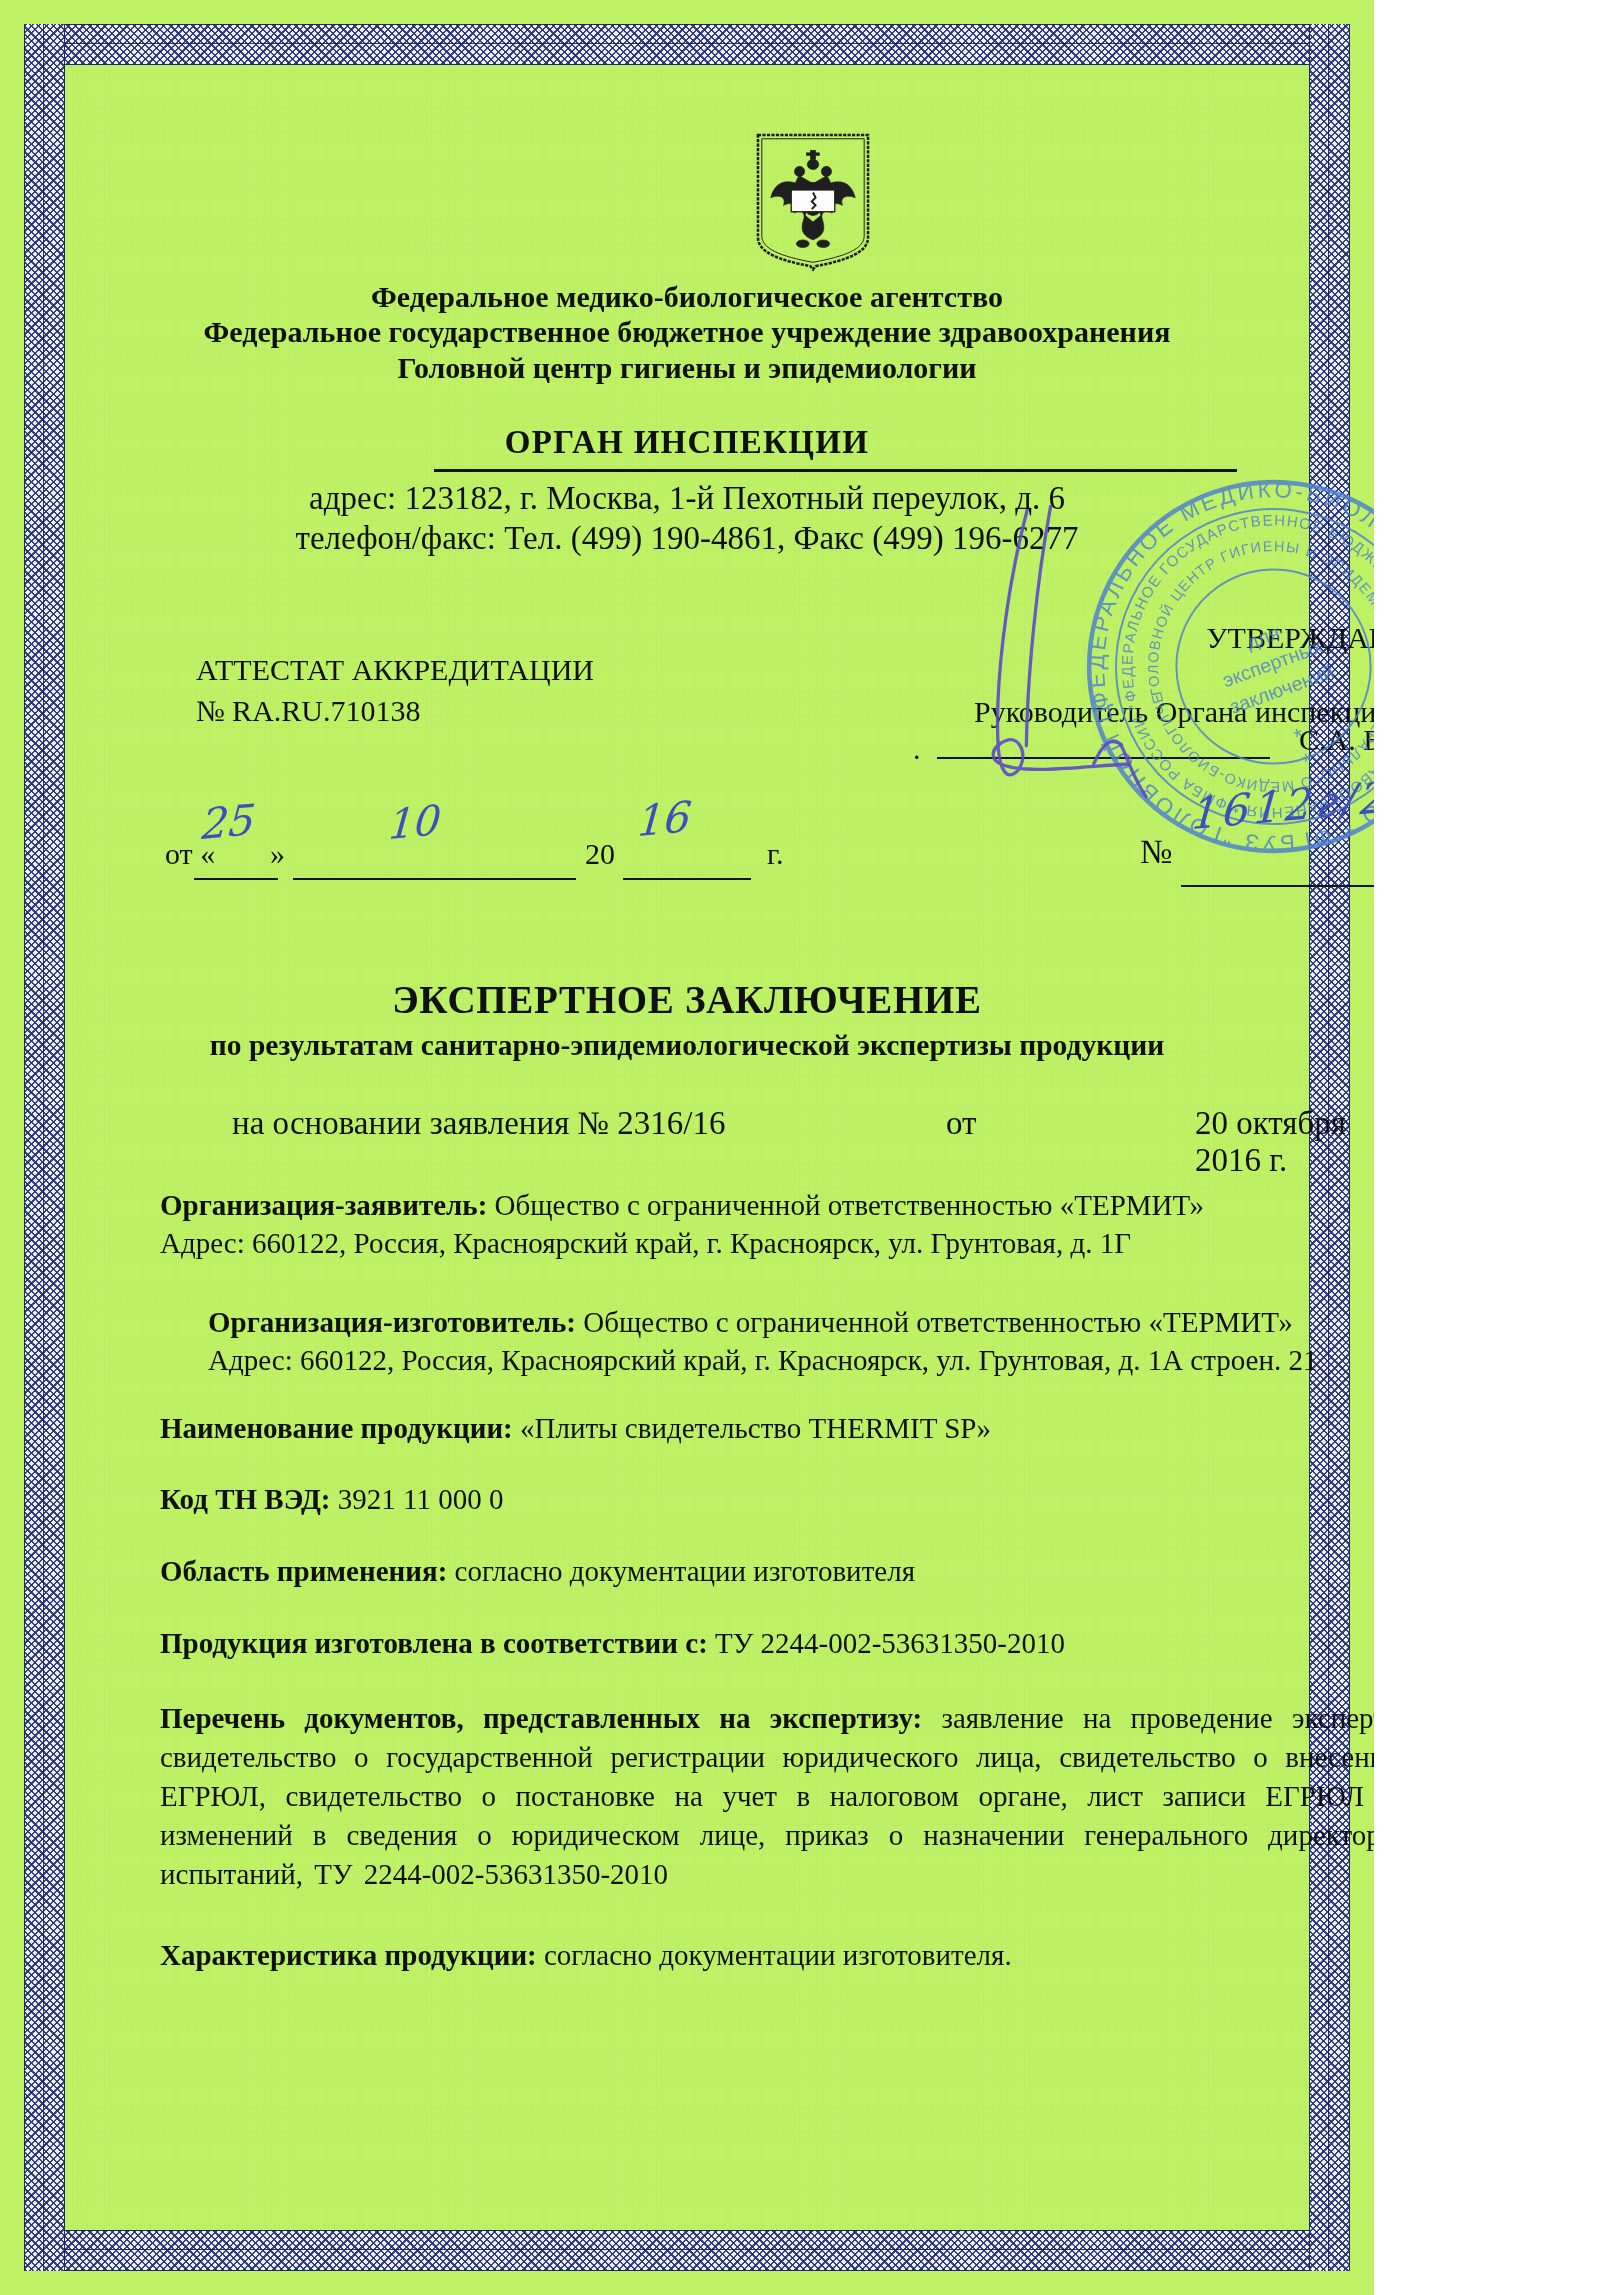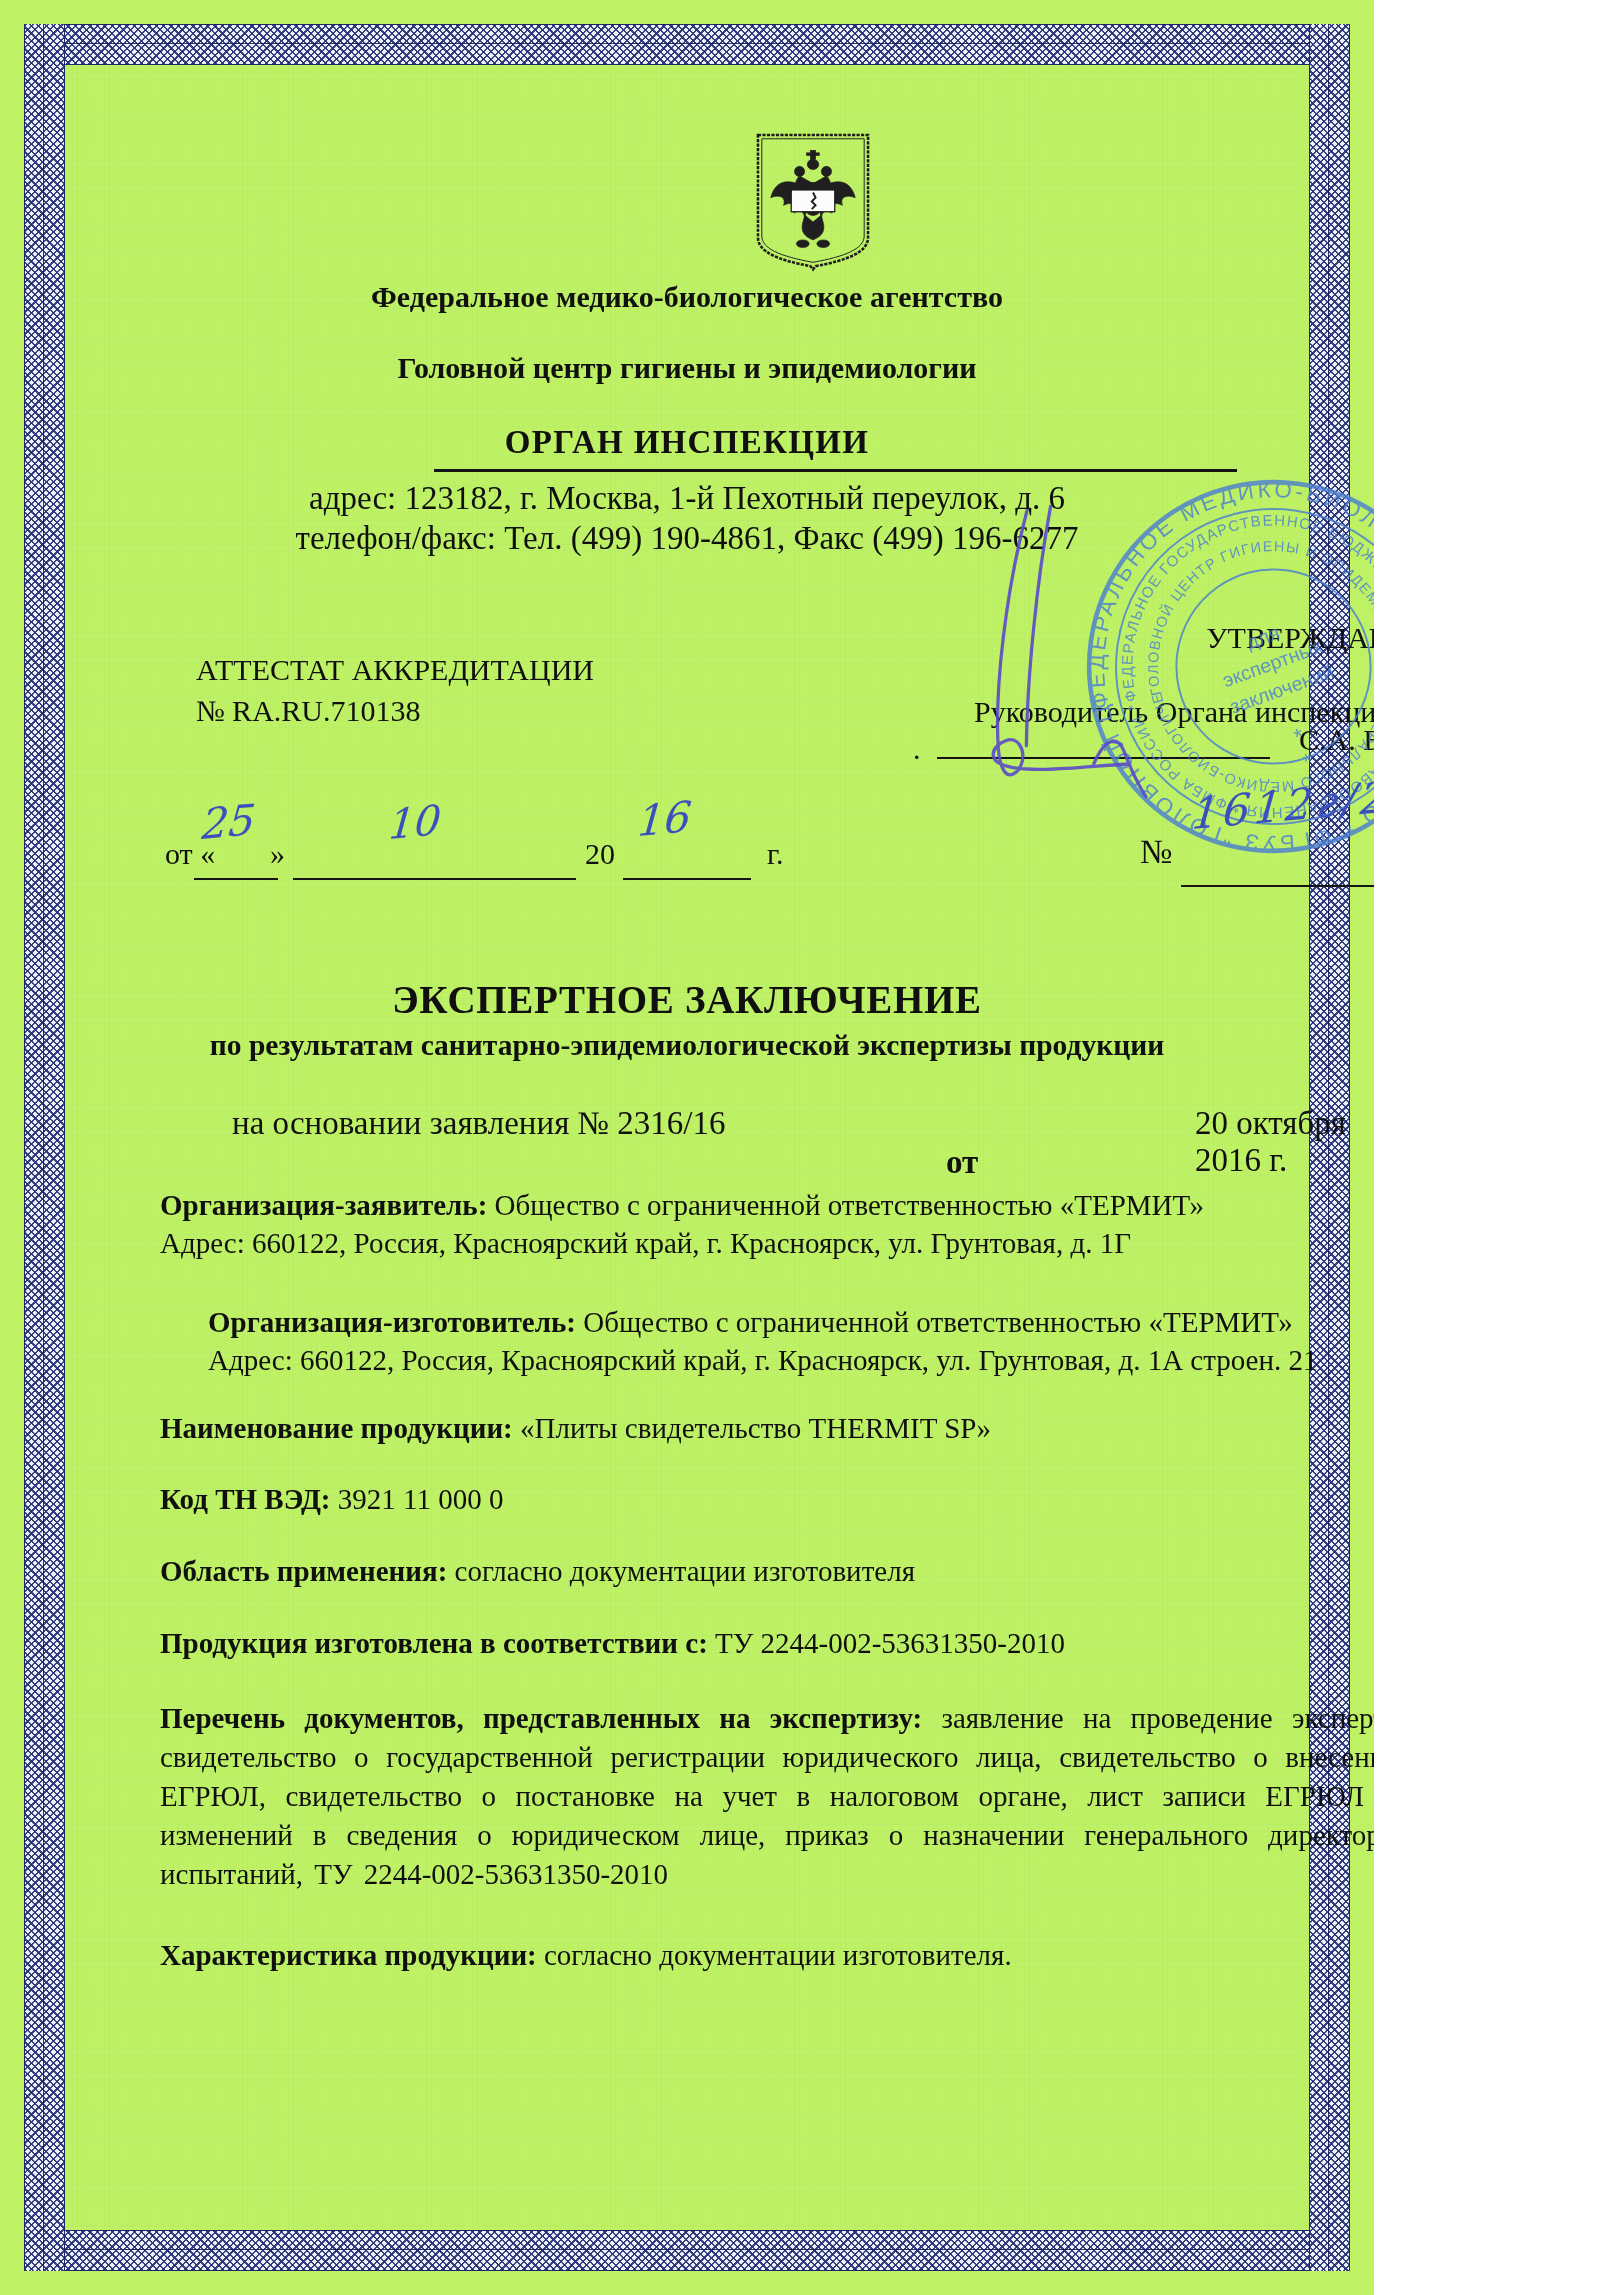--- a/index.html
+++ b/index.html
@@ -88,20 +88,21 @@
         <path d="M88,132 C80,150 80,162 100,170 C120,162 120,150 112,132 L100,142 Z"></path>
         <ellipse cx="84" cy="176" rx="10" ry="6"></ellipse>
         <ellipse cx="116" cy="176" rx="10" ry="6"></ellipse>
         <rect x="66" y="92" width="68" height="34" fill="#fcfcfd" stroke="#1f1f1f" stroke-width="2"></rect>
         <path d="M100,96 L104,104 L98,110 L104,116 L98,122" fill="none" stroke-width="3"></path>
       </g>
     </svg>
   </div>
 
   <div class="abs center hdr" style="top:280px;">Федеральное медико-биологическое агентство</div>
+  <div class="abs center hdr" style="top:315px;">Федеральное государственное бюджетное учреждение здравоохранения</div>
   <div class="abs center hdr" style="top:351px;">Головной центр гигиены и эпидемиологии</div>
 
   <div class="abs center organ" style="top:424px;">ОРГАН ИНСПЕКЦИИ</div>
   <div class="rule" style="left:434px; top:469px; width:803px;"></div>
 
   <div class="abs center plain45" style="top:480px;">адрес: 123182, г. Москва, 1-й Пехотный переулок, д. 6</div>
   <div class="abs center plain45" style="top:520px;">телефон/факс: Тел. (499) 190-4861, Факс (499) 196-6277</div>
 
   <div class="abs plain46" style="left:196px; top:649px; width:511px; text-align:left; line-height:41px;">
     <div>АТТЕСТАТ АККРЕДИТАЦИИ</div>
@@ -168,21 +169,21 @@
   <div class="abs plain46" style="left:767px; top:837px;">г.</div>
 
   <div class="abs" style="left:1140px; top:833px; font-size:34px;">№</div>
   <div class="uline" style="left:1181px; top:885px; width:357px; border-bottom-width:2.6px;"></div>
   <div class="abs hand" style="left:1190px; top:789px; font-size:43px; letter-spacing:3.9px;">1612г/2016</div>
 
   <div class="abs center title-main" style="top:977px;">ЭКСПЕРТНОЕ ЗАКЛЮЧЕНИЕ</div>
   <div class="abs center title-sub" style="top:1029px;">по результатам санитарно-эпидемиологической экспертизы продукции</div>
 
   <div class="abs plain45" style="left:232px; top:1105px;">на основании заявления № 2316/16</div>
-  <div class="abs plain45" style="left:946px; top:1144px;font-weight:bold;">от</div>
+  <div class="abs plain45" style="left:946px; top:1105px;">от</div>
   <div class="abs plain45" style="left:1195px; top:1105px;">20 октября 2016 г.</div>
 
   <div class="body-flow">
 
     <p class="blk mb62">
       <b>Организация-заявитель:</b>
       <span>Общество с ограниченной ответственностью «ТЕРМИТ»</span><br>
       <span>Адрес: 660122, Россия, Красноярский край, г. Красноярск, ул. Грунтовая, д. 1Г</span>
     </p>
 

